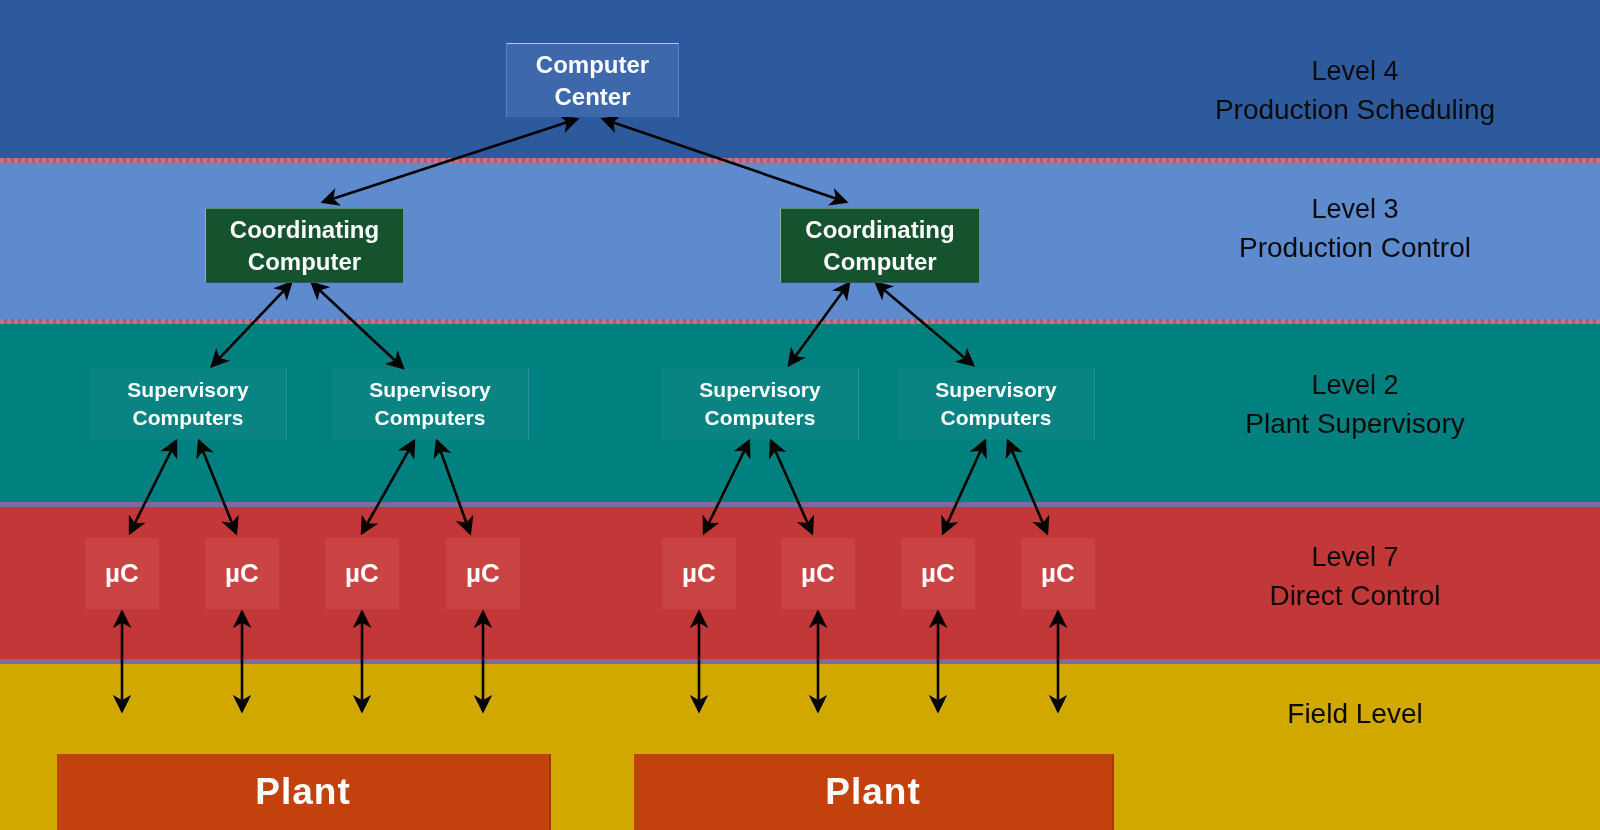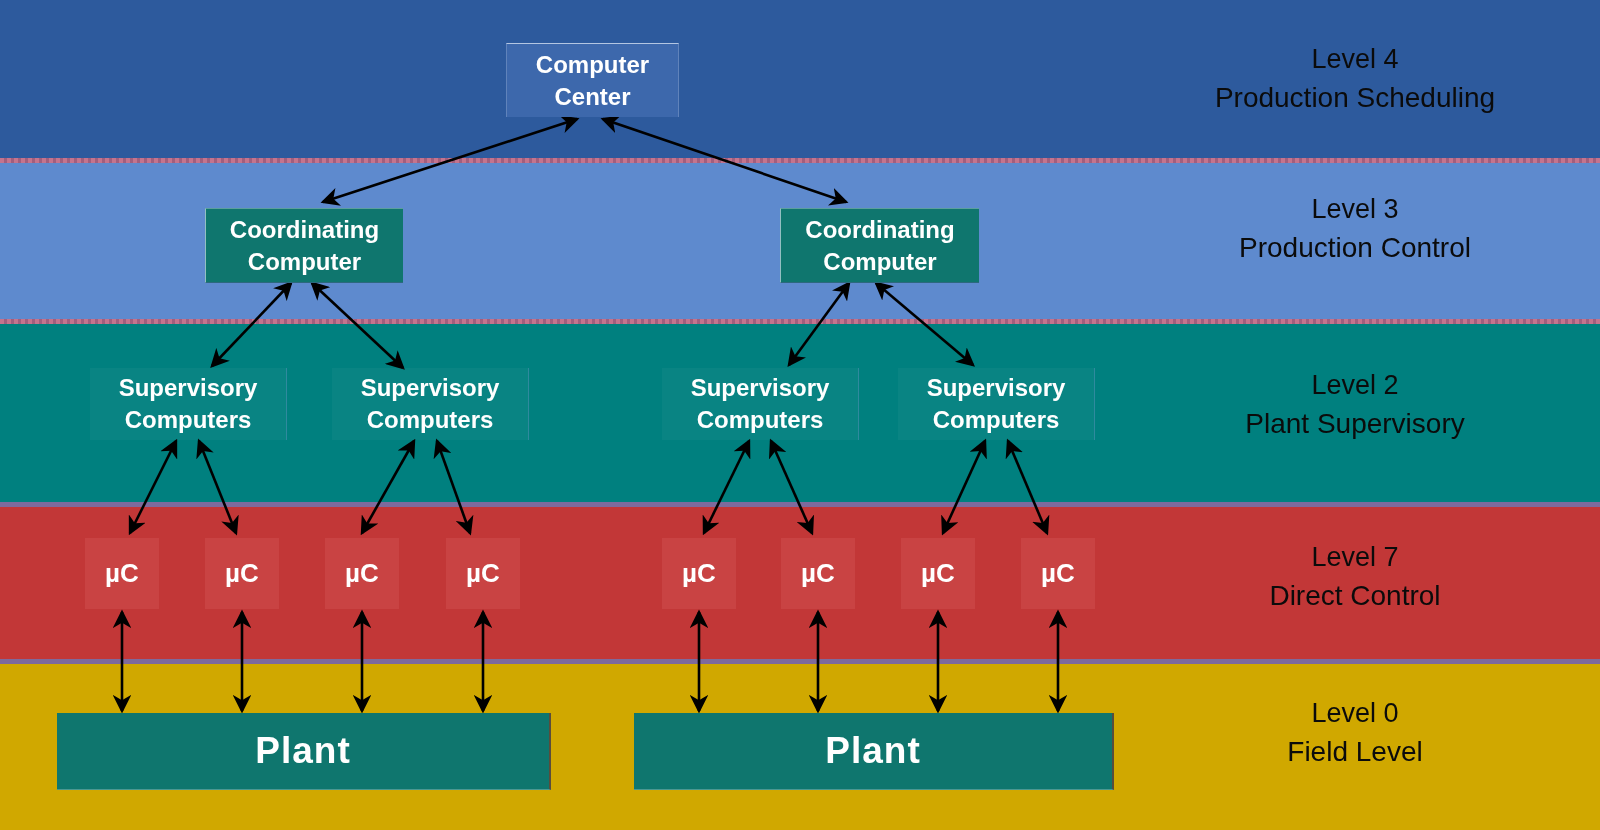--- a/index.html
+++ b/index.html
@@ -16,40 +16,40 @@
   .band-l0{top:664px;height:166px;background:#d0a800;}
   .divider{position:absolute;left:0;width:1600px;}
   .div-pink{height:5px;background:repeating-linear-gradient(90deg,#c4748e 0 4px,#a25e7d 4px 7px);}
   .div-purple{height:5px;background:#7e6a9c;}
   .dp1{top:158px;} .dp2{top:319px;} .dm1{top:502px;} .dm2{top:659px;}
 
   
   .lvl-label{position:absolute;left:1145px;width:420px;text-align:center;color:#0b0b0b;line-height:1.42;}
   .lvl-label .l1{font-size:27px;font-weight:400;}
   .lvl-label .l2{font-size:28px;font-weight:400;}
-  .ll4{top:40px;} .ll3{top:190px;} .ll2{top:366px;} .ll1{top:538px;} .ll0{top:694px;}
+  .ll4{top:52px;} .ll3{top:190px;} .ll2{top:366px;} .ll1{top:538px;} .ll0{top:694px;}
 
   
   .node{position:absolute;display:flex;align-items:center;justify-content:center;
         text-align:center;color:#fff;font-weight:700;line-height:1.32;}
   .n-cc{left:506px;top:43px;width:171px;height:73px;background:#3d68ac;font-size:24px;
         border-top:1px solid rgba(220,230,245,.75);border-left:1px solid rgba(255,255,255,.18);border-right:1px solid rgba(255,255,255,.18);}
-  .n-coord{width:197px;height:73px;background:#0f766e;font-size:24px;
+  .n-coord{width:197px;height:73px;background:#14532d;font-size:24px;
         border-left:1px solid rgba(235,240,250,.6);border-top:1px solid rgba(235,240,250,.35);
         border-bottom:1px solid rgba(70,95,140,.55);}
   .n-coord-l{left:205px;top:208px;}
   .n-coord-r{left:780px;top:208px;width:198px;}
-  .n-sup{width:196px;height:72px;background:rgba(255,255,255,.035);font-size:24px;
+  .n-sup{width:196px;height:72px;background:rgba(255,255,255,.035);font-size:21px;
         border-right:1px solid rgba(120,150,210,.35);}
   .n-sup1{left:90px;top:368px;} .n-sup2{left:332px;top:368px;}
   .n-sup3{left:662px;top:368px;} .n-sup4{left:898px;top:368px;}
   .n-uc{width:74px;height:71px;top:538px;background:#c94343;font-size:26px;}
   .uc1{left:85px;} .uc2{left:205px;} .uc3{left:325px;} .uc4{left:446px;}
   .uc5{left:662px;} .uc6{left:781px;} .uc7{left:901px;} .uc8{left:1021px;}
-  .n-plant{top:713px;height:76px;background:#0f766e;font-size:37px;letter-spacing:1px;
+  .n-plant{top:754px;height:76px;background:#c2410c;font-size:37px;letter-spacing:1px;
         border-right:2px solid rgba(150,45,20,.55);border-bottom:1px solid rgba(255,255,255,.25);}
   .n-plant-l{left:57px;width:492px;}
   .n-plant-r{left:634px;width:478px;}
 
   
   .arrows{position:absolute;left:0;top:0;pointer-events:none;}
 </style>
 </head>
 <body>
 
@@ -76,21 +76,20 @@
   </div>
   <div class="lvl-label ll2">
     <div class="l1">Level 2</div>
     <div class="l2">Plant Supervisory</div>
   </div>
   <div class="lvl-label ll1">
     <div class="l1">Level 7</div>
     <div class="l2">Direct Control</div>
   </div>
   <div class="lvl-label ll0">
-    <div class="l1">Level 0</div>
     <div class="l2">Field Level</div>
   </div>
 
   <svg class="arrows" width="1600" height="830" viewBox="0 0 1600 830">
     <defs>
       <marker id="ah" viewBox="0 0 10 10" refX="8.6" refY="5" markerWidth="7.2" markerHeight="7.2" orient="auto-start-reverse">
         <path d="M0,0 L10,5 L0,10 L2.8,5 Z" fill="#000"></path>
       </marker>
     </defs>
     <g stroke="#000" stroke-width="2.6">

